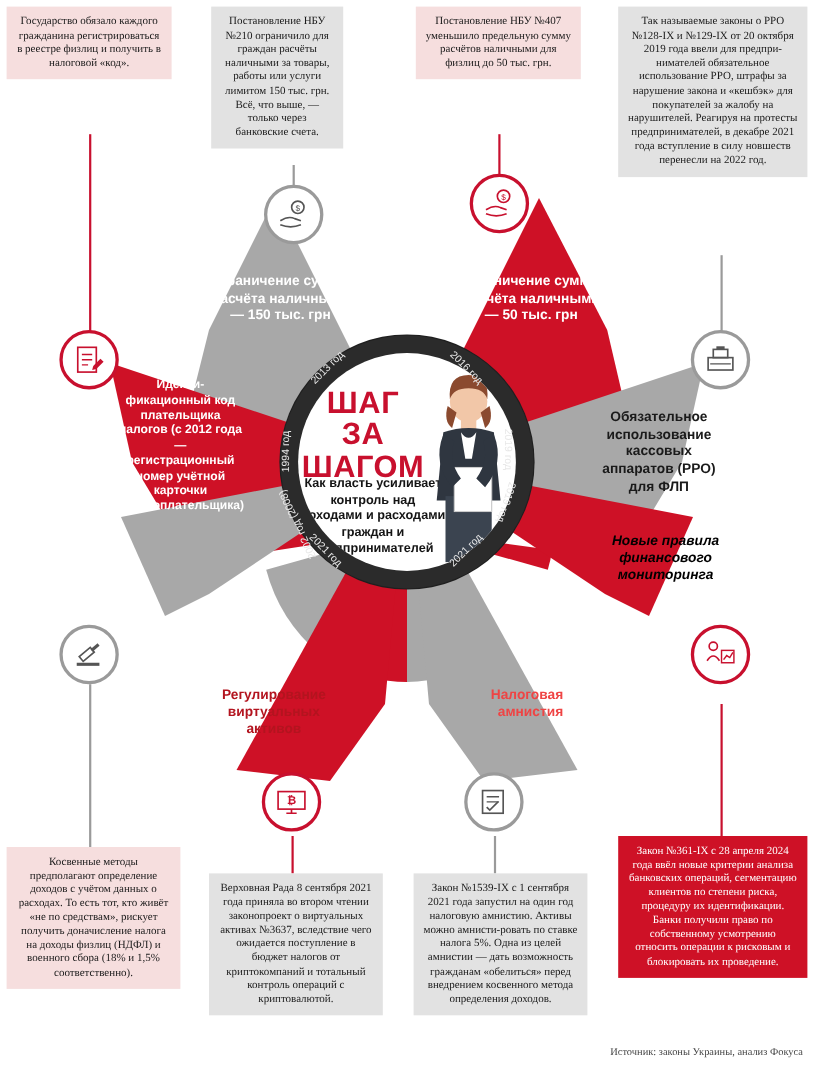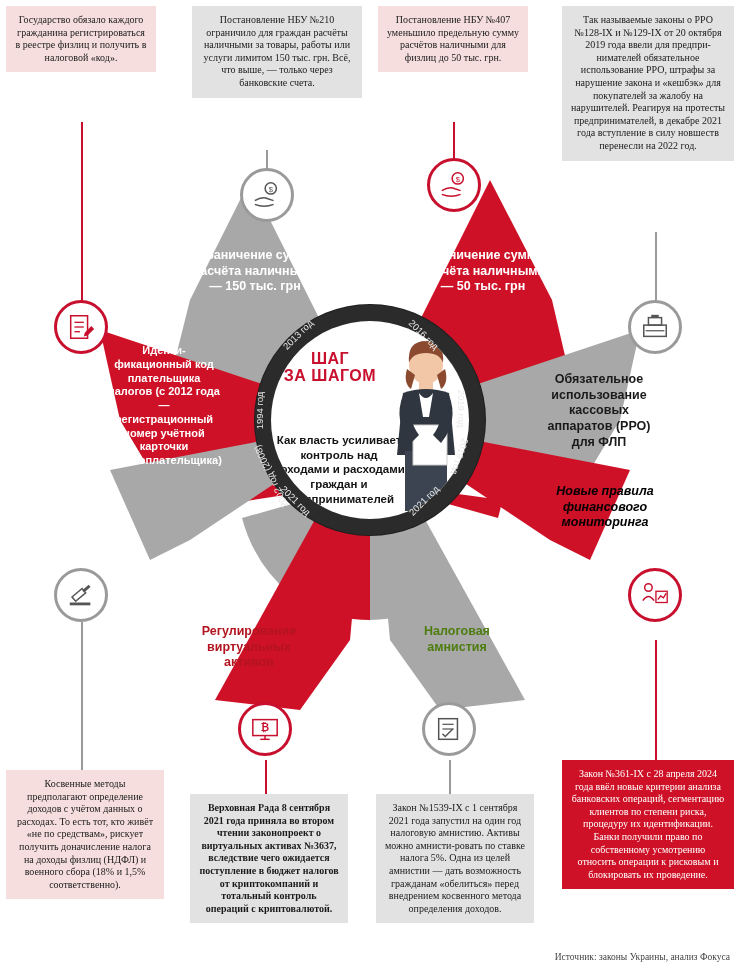--- a/index.html
+++ b/index.html
@@ -80,21 +80,21 @@
     border-radius:50%;
     background:#ffffff;
     overflow:hidden;
   }
   .hub-title{
     position:absolute;
     left:0;top:30px;width:118px;
     text-align:center;
     font-family:"Liberation Sans", sans-serif;
     font-weight:bold;
-    font-size:16px;
+    font-size:28px;
     line-height:1.05;
     color:#c8102e;
     letter-spacing:0.5px;
   }
   .hub-sub{
     position:absolute;
     left:0;top:112px;width:136px;
     text-align:center;
     font-family:"Liberation Sans", sans-serif;
     font-weight:bold;
@@ -180,21 +180,21 @@
 
     <path d="M370 420 L525 700 L440 710 L390 640 Z" fill="#a8a8a8"></path>
   </svg>
 
   <div class="sector-label on-gray" style="left:190px;top:248px;width:130px;">Ограничение суммы расчёта наличными — 150 тыс. грн</div>
   <div class="sector-label on-red" style="left:418px;top:248px;width:130px;">Ограничение суммы расчёта наличными — 50 тыс. грн</div>
   <div class="sector-label on-red" style="left:108px;top:344px;width:112px;font-size:11px;">Иденти-фикационный код плательщика налогов (с 2012 года — регистрационный номер учётной карточки налогоплательщика)</div>
   <div class="sector-label" style="left:540px;top:372px;width:118px;color:#1a1a1a;">Обязательное использование кассовых аппаратов (РРО) для ФЛП</div>
   <div class="sector-label" style="left:544px;top:484px;width:122px;color:#000000;font-style:italic;">Новые правила финансового мониторинга</div>
   <div class="sector-label" style="left:185px;top:624px;width:128px;color:#b3141f;">Регулирование виртуальных активов</div>
-  <div class="sector-label" style="left:402px;top:624px;width:110px;color:#4d7c0f;">Налоговая амнистия</div>
+  <div class="sector-label" style="left:402px;top:624px;width:110px;color:#ef4444;text-align:right;">Налоговая амнистия</div>
 
   <div class="hub">
     <div class="hub-inner">
       <div class="hub-title">
         <span>ШАГ</span><br>
         <span>ЗА ШАГОМ</span>
       </div>
       <div class="hub-sub">Как власть усиливает контроль над доходами и расходами граждан и предпринимателей</div>
 
       <svg class="figure" viewBox="0 0 86 182">
@@ -292,28 +292,28 @@
     <svg viewBox="0 0 32 32">
       <rect x="5" y="5" width="20" height="22" fill="none" stroke="#555" stroke-width="1.6"></rect>
       <line x1="9" y1="11" x2="21" y2="11" stroke="#555" stroke-width="1.3"></line>
       <line x1="9" y1="16" x2="21" y2="16" stroke="#555" stroke-width="1.3"></line>
       <path d="M9 21 l3 3 l8 -8" fill="none" stroke="#555" stroke-width="1.6"></path>
     </svg>
   </div>
 
   <div class="note pink" style="left:6px;top:6px;width:150px;">Государство обязало каждого гражданина регистрироваться в реестре физлиц и получить в налоговой «код».</div>
 
-  <div class="note gray" style="left:192px;top:6px;width:170px;">Постановление НБУ №210 ограничило для граждан расчёты наличными за товары, работы или услуги лимитом 150 тыс. грн. Всё, что выше, — только через банковские счета.</div>
+  <div class="note gray" style="left:192px;top:6px;width:120px;">Постановление НБУ №210 ограничило для граждан расчёты наличными за товары, работы или услуги лимитом 150 тыс. грн. Всё, что выше, — только через банковские счета.</div>
 
   <div class="note pink" style="left:378px;top:6px;width:150px;">Постановление НБУ №407 уменьшило предельную сумму расчётов наличными для физлиц до 50 тыс. грн.</div>
 
   <div class="note gray" style="left:562px;top:6px;width:172px;">Так называемые законы о РРО №128-IX и №129-IX от 20 октября 2019 года ввели для предпри-нимателей обязательное использование РРО, штрафы за нарушение закона и «кешбэк» для покупателей за жалобу на нарушителей. Реагируя на протесты предпринимателей, в декабре 2021 года вступление в силу новшеств перенесли на 2022 год.</div>
 
   <div class="note red" style="left:562px;top:760px;width:172px;">Закон №361-IX с 28 апреля 2024 года ввёл новые критерии анализа банковских операций, сегментацию клиентов по степени риска, процедуру их идентификации. Банки получили право по собственному усмотрению относить операции к рисковым и блокировать их проведение.</div>
 
   <div class="note gray" style="left:376px;top:794px;width:158px;">Закон №1539-IX с 1 сентября 2021 года запустил на один год налоговую амнистию. Активы можно амнисти-ровать по ставке налога 5%. Одна из целей амнистии — дать возможность гражданам «обелиться» перед внедрением косвенного метода определения доходов.</div>
 
-  <div class="note gray" style="left:190px;top:794px;width:158px;font-weight:bold;">Верховная Рада 8 сентября 2021 года приняла во втором чтении законопроект о виртуальных активах №3637, вследствие чего ожидается поступление в бюджет налогов от криптокомпаний и тотальный контроль операций с криптовалютой.</div>
+  <div class="note gray" style="left:190px;top:794px;width:158px;">Верховная Рада 8 сентября 2021 года приняла во втором чтении законопроект о виртуальных активах №3637, вследствие чего ожидается поступление в бюджет налогов от криптокомпаний и тотальный контроль операций с криптовалютой.</div>
 
   <div class="note pink" style="left:6px;top:770px;width:158px;">Косвенные методы предполагают определение доходов с учётом данных о расходах. То есть тот, кто живёт «не по средствам», рискует получить доначисление налога на доходы физлиц (НДФЛ) и военного сбора (18% и 1,5% соответственно).</div>
 
   <div class="source">Источник: законы Украины, анализ Фокуса</div>
 </div>
 
 </body></html>

